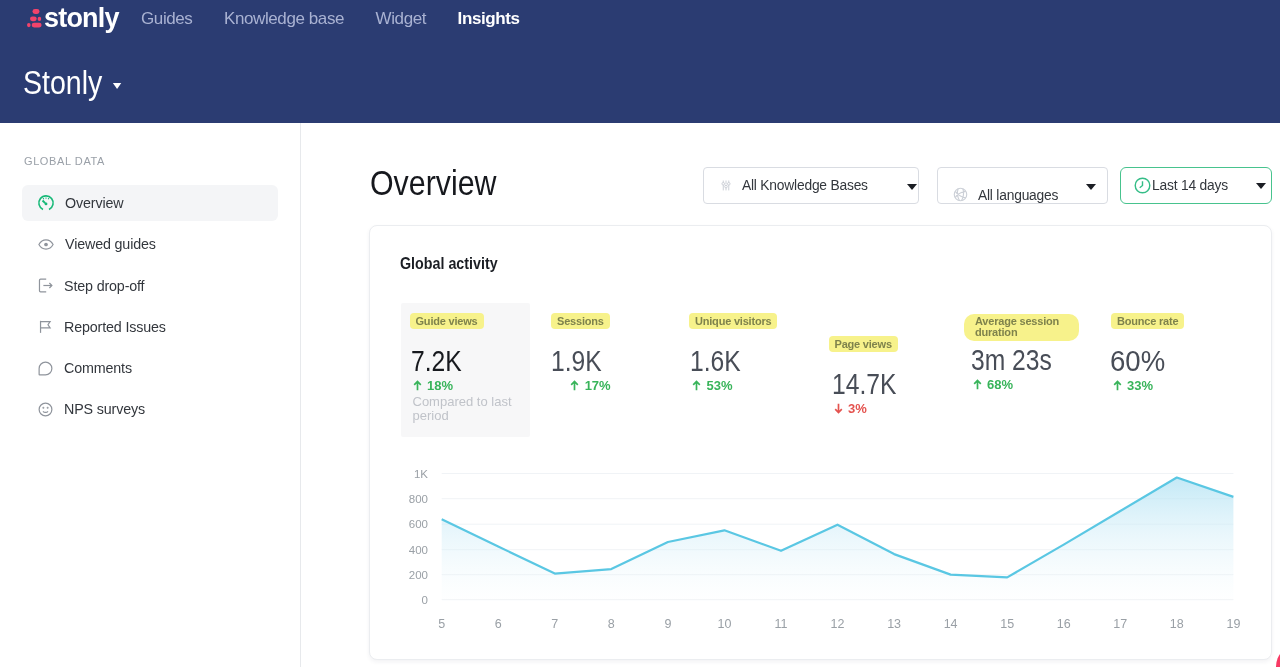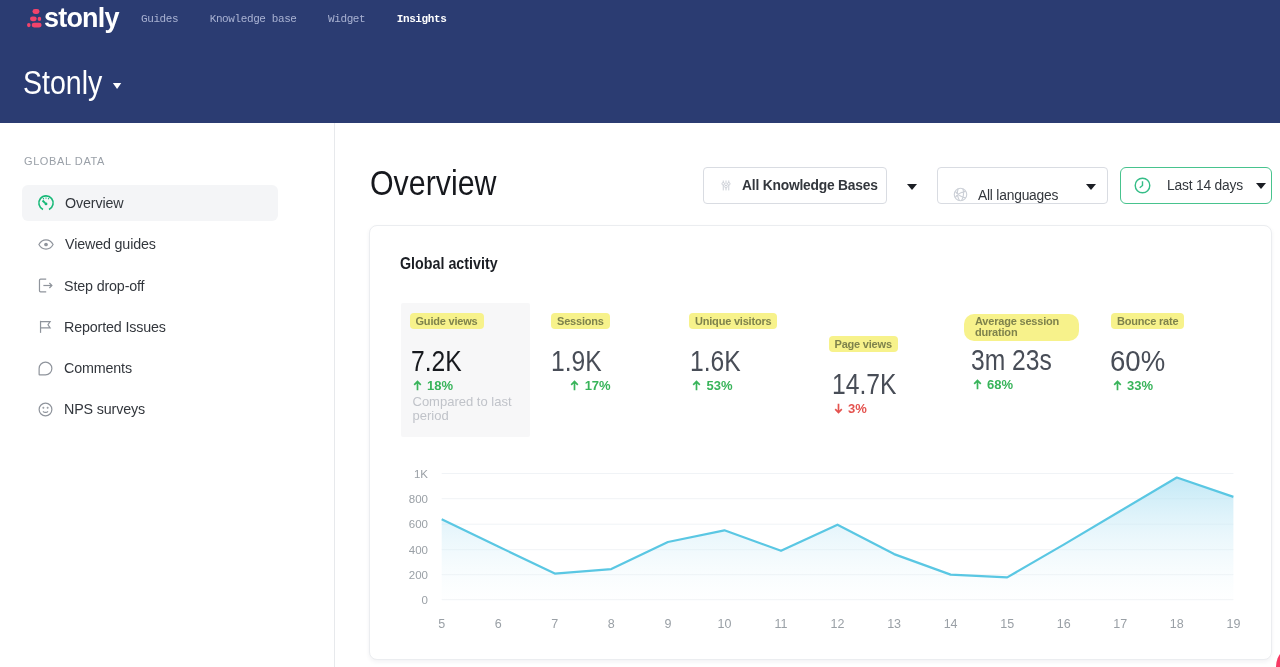--- a/index.html
+++ b/index.html
@@ -6,27 +6,27 @@
 html,body { width:1280px; height:667px; overflow:hidden; background:#fff;
   font-family:"Liberation Sans", sans-serif; }
 #page { position:relative; width:1280px; height:667px; }
 
 
 .topbar { position:absolute; left:0; top:0; width:1280px; height:123px; background:#2b3c72; }
 .logo { position:absolute; left:0; top:0; }
 .logo svg { display:block; }
 .logo-text { position:absolute; left:44px; top:3px; color:#fff; font-size:27px; font-weight:bold; letter-spacing:-0.8px; }
 .nav { position:absolute; left:141px; top:0; height:38px; display:flex; align-items:center; }
-.nav span { color:#a9b2d2; font-size:11px; font-weight:500; text-decoration:none; margin-right:31.5px; letter-spacing:-0.4px;font-family:Liberation Mono, monospace; }
+.nav span { color:#a9b2d2; font-size:17px; font-weight:500; text-decoration:none; margin-right:31.5px; letter-spacing:-0.4px; }
 .nav span.active { color:#fff; font-weight:bold; }
 .kbtitle { position:absolute; left:23px; top:63px; color:#fff; font-size:34px; font-weight:400; display:flex; align-items:center; transform:scaleX(0.84); transform-origin:0 50%; }
 .kbtitle .caret { margin-left:12px; width:0; height:0; border-left:5.5px solid transparent; border-right:5.5px solid transparent; border-top:6px solid #fff; position:relative; top:3px; }
 
 
-.sidebar { position:absolute; left:0; top:123px; width:335px; height:544px; background:#fff; border-right:1px solid #e7e9ec; }
+.sidebar { position:absolute; left:0; top:123px; width:301px; height:544px; background:#fff; border-right:1px solid #e7e9ec; }
 .sb-label { position:absolute; left:24px; top:32px; font-size:11px; letter-spacing:0.6px; color:#9aa0a8; font-weight:500; }
 .sb-menu { position:absolute; left:22px; top:62px; width:256px; }
 .sb-item { height:36px; margin-bottom:5.3px; display:flex; align-items:center; border-radius:6px; color:#33373d; font-size:14.3px; letter-spacing:-0.15px; }
 .sb-item.active { background:#f4f5f7; }
 .sb-item svg { margin-left:15px; margin-right:10px; flex:none; }
 
 
 .h1 { position:absolute; left:370px; top:164px; font-size:34.5px; color:#16181d; transform:scaleX(0.88); transform-origin:0 50%; }
 .filters { position:absolute; left:0; top:167px; width:1280px; height:37px; }
 .fbtn { position:absolute; height:37px; background:#fff; border:1px solid #d9dce2; border-radius:4px; display:flex; align-items:center; font-size:13.8px; color:#33373d; letter-spacing:-0.2px; }
@@ -104,21 +104,21 @@
             <circle cx="12" cy="12" r="9"></circle>
             <path d="M8.5 14.5s1.2 1.6 3.5 1.6 3.5-1.6 3.5-1.6"></path>
             <circle cx="9" cy="9.5" r="0.5" fill="#8f949c"></circle>
             <circle cx="15" cy="9.5" r="0.5" fill="#8f949c"></circle>
           </svg>NPS surveys</div>
     </div>
   </div>
 
   <div class="h1">Overview</div>
   <div class="filters">
-    <div class="fbtn" style="left:703px; width:184px;font-weight:bold;">
+    <div class="fbtn" style="left:703px; width:216px;">
       <svg style="margin-left:16px" width="12" height="13" viewBox="0 0 24 24" fill="none" stroke="#ccd0d7" stroke-width="2">
           <path d="M6.5 2v4.4M6.5 10.8v11M12 2v7.8M12 16.4v5.4M17.5 2v4.4M17.5 10.8v11"></path>
           <circle cx="6.5" cy="8.6" r="2.6"></circle>
           <circle cx="12" cy="14.2" r="2.6"></circle>
           <circle cx="17.5" cy="8.6" r="2.6"></circle>
         </svg>
       <span style="margin-left:10px">All Knowledge Bases</span>
       <span class="car" style="left:203px; top:16px;"></span>
     </div>
     <div class="fbtn" style="left:937px; width:171px;align-items:flex-end;">
@@ -127,21 +127,21 @@
           <path d="M4.6 7.6c3.5 5.5 11 8.5 14.9 8.9M4.5 16.4C8 10.9 15.5 7.9 19.4 7.5M8.6 3.9c-2 5.5-.5 13.1 1.8 16.4M15.4 3.9c2 5.5.5 13.1-1.8 16.4"></path>
         </svg>
       <span style="margin-left:9px">All languages</span>
       <span class="car" style="left:148px; top:16px;"></span>
     </div>
     <div class="fbtn" style="left:1120px; width:152px; border:1.5px solid #47c38e; border-radius:6px;">
       <svg style="margin-left:12px" width="19" height="19" viewBox="0 0 24 24" fill="none" stroke="#34bd87" stroke-width="1.8">
           <circle cx="12" cy="12" r="9.2"></circle>
           <path d="M12 6.5V12l-3.5 2.8"></path>
         </svg>
-      <span style="margin-left:15px">Last 14 days</span>
+      <span style="margin-left:0">Last 14 days</span>
       <span class="car" style="left:135px; top:15px;"></span>
     </div>
   </div>
 
   <div class="card">
     <div class="card-title">Global activity</div>
     <div class="statbox"></div>
     <div class="stat" style="left:39.5px;">
       <span class="pill">Guide views</span>
       <div class="num dark" style="margin-left:1px;">7.2K</div>

